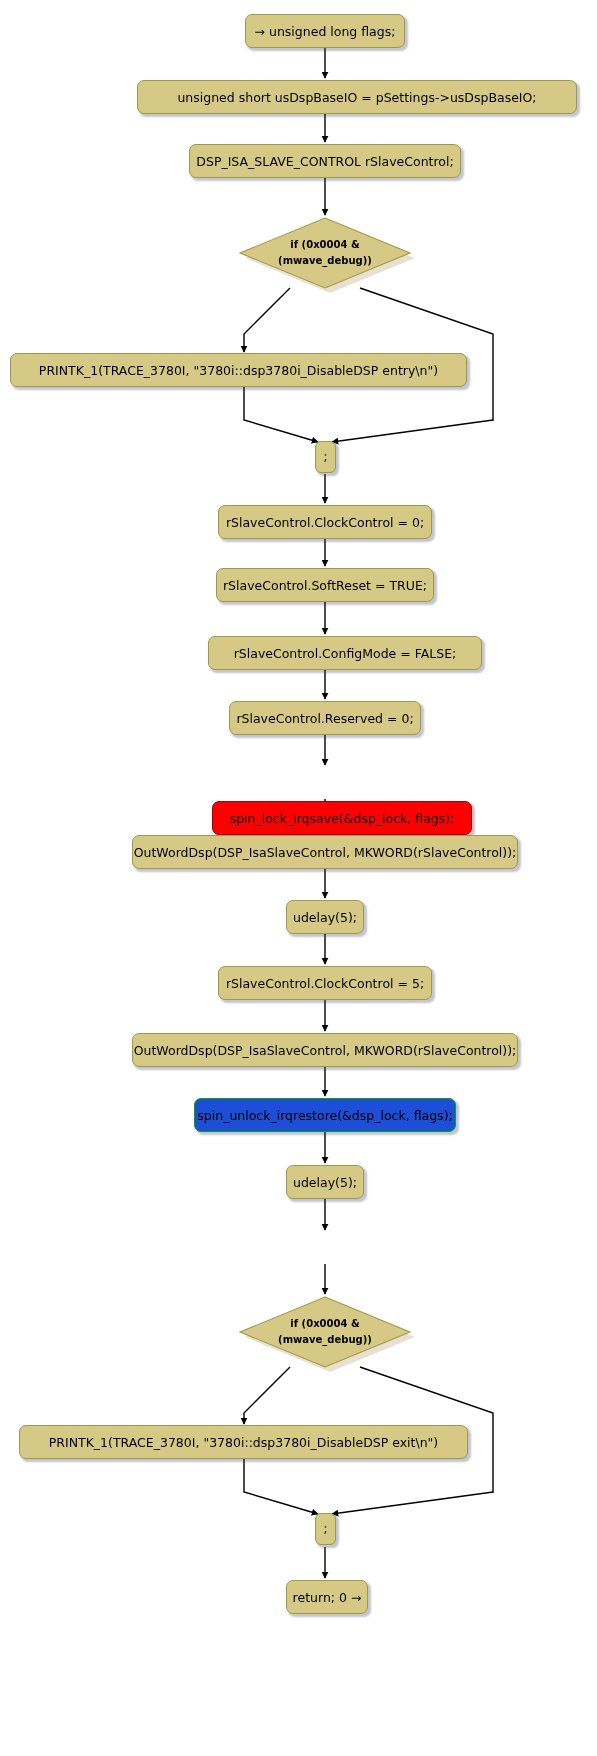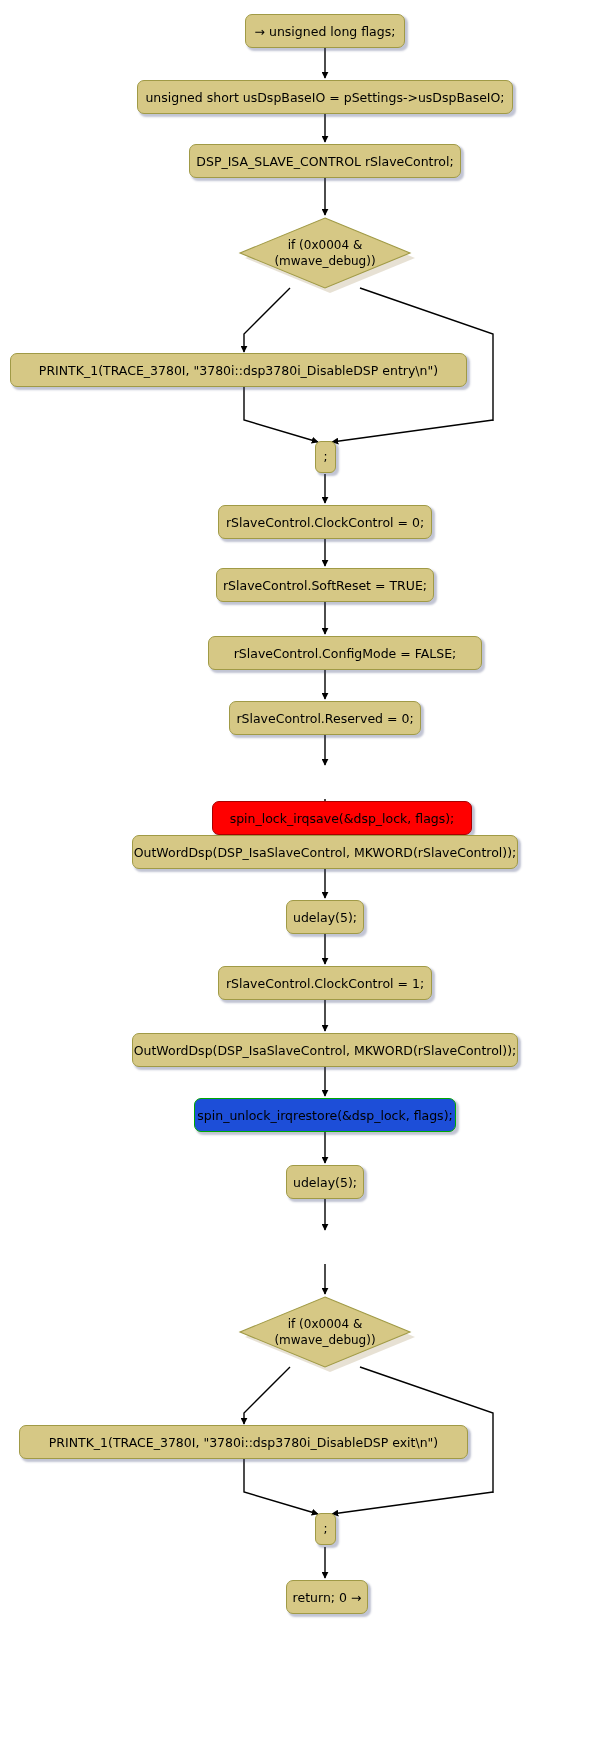--- a/index.html
+++ b/index.html
@@ -73,24 +73,25 @@
   .diamond-label {
     position: absolute;
     left: 0;
     top: 0;
     width: 100%;
     height: 100%;
     display: flex;
     align-items: center;
     justify-content: center;
     text-align: center;
-    font-size: 12px;
+    font-size: 10px;
     line-height: 16px;
     color: #000000;
     white-space: pre;
+    font-weight: bold;
   }
 </style>
 </head>
 <body>
 
 <div id="canvas">
 
   <svg class="edge-layer" width="597" height="1756" viewBox="0 0 597 1756">
     <defs>
       <marker id="arrow" viewBox="0 0 10 10" refX="9" refY="5" markerWidth="5" markerHeight="5" orient="auto-start-reverse">
@@ -130,21 +131,21 @@
     <g stroke="#000000" stroke-width="1.4" fill="none">
       <path d="M 360,288 L 493,334 L 493,421"></path>
       <path d="M 360,1367 L 493,1413 L 493,1493"></path>
     </g>
   </svg>
 
   <div class="node activity" style="left:245px; top:14px; width:160px; height:32px;">
     <span>→ unsigned long flags;</span>
   </div>
 
-  <div class="node activity" style="left:137px; top:80px; width:376px; height:32px;">
+  <div class="node activity" style="left:137px; top:80px; width:440px; height:32px;">
     <span>unsigned short usDspBaseIO = pSettings-&gt;usDspBaseIO;</span>
   </div>
 
   <div class="node activity" style="left:189px; top:144px; width:272px; height:32px;">
     <span>DSP_ISA_SLAVE_CONTROL rSlaveControl;</span>
   </div>
 
   <div class="diamond-wrap" style="left:238px; top:216px; width:174px; height:74px;">
     <svg width="178" height="78" viewBox="0 0 178 78">
       <polygon points="89,4 174,39 89,74 4,39" fill="#C9BCA0" opacity="0.45" transform="translate(3,3)"></polygon>
@@ -184,21 +185,21 @@
 
   <div class="node activity" style="left:132px; top:835px; width:386px; height:32px;">
     <span>OutWordDsp(DSP_IsaSlaveControl, MKWORD(rSlaveControl));</span>
   </div>
 
   <div class="node activity" style="left:286px; top:900px; width:78px; height:32px;">
     <span>udelay(5);</span>
   </div>
 
   <div class="node activity" style="left:218px; top:966px; width:214px; height:32px;">
-    <span>rSlaveControl.ClockControl = 1;</span>
+    <span>rSlaveControl.ClockControl = 5;</span>
   </div>
 
   <div class="node activity" style="left:132px; top:1033px; width:386px; height:32px;">
     <span>OutWordDsp(DSP_IsaSlaveControl, MKWORD(rSlaveControl));</span>
   </div>
 
   <div class="node activity green" style="left:194px; top:1098px; width:262px; height:32px;">
     <span>spin_unlock_irqrestore(&amp;dsp_lock, flags);</span>
   </div>
 

